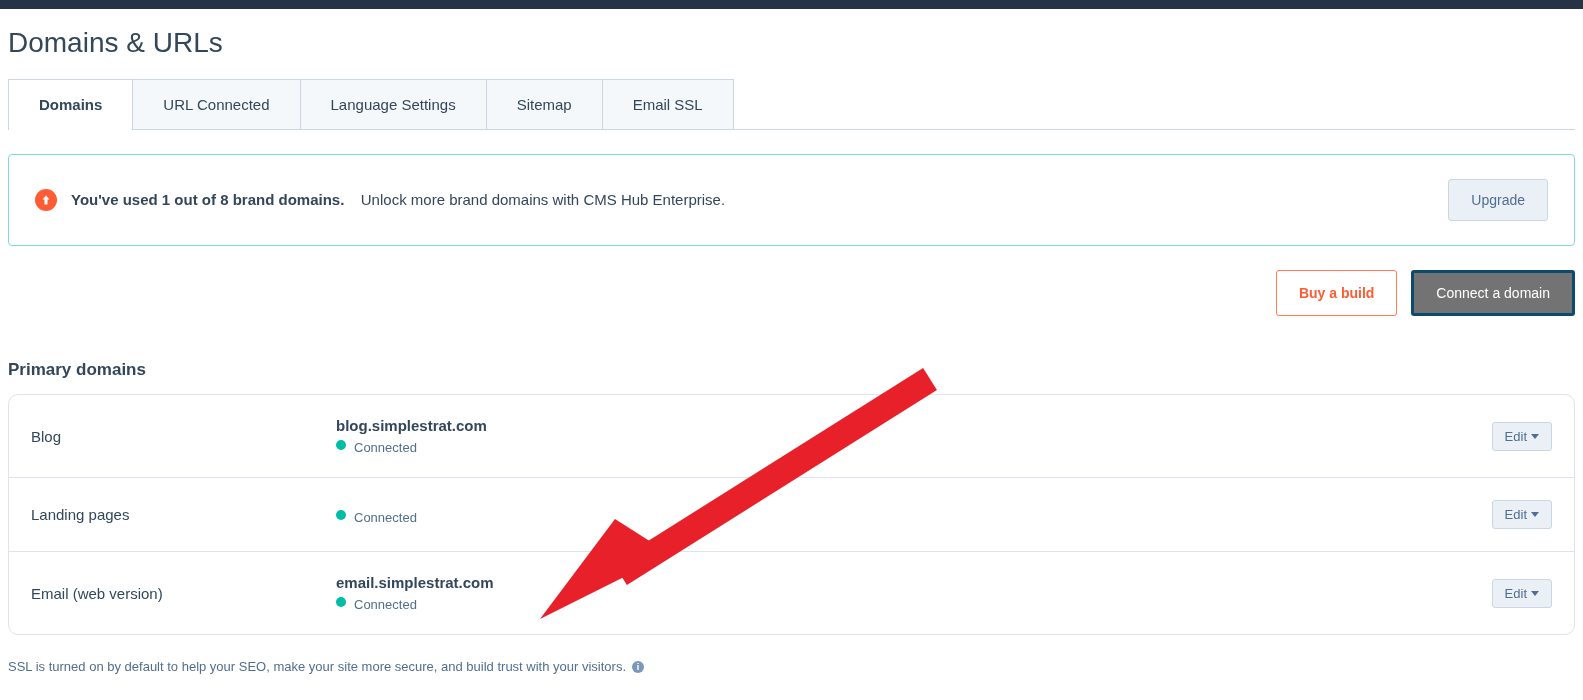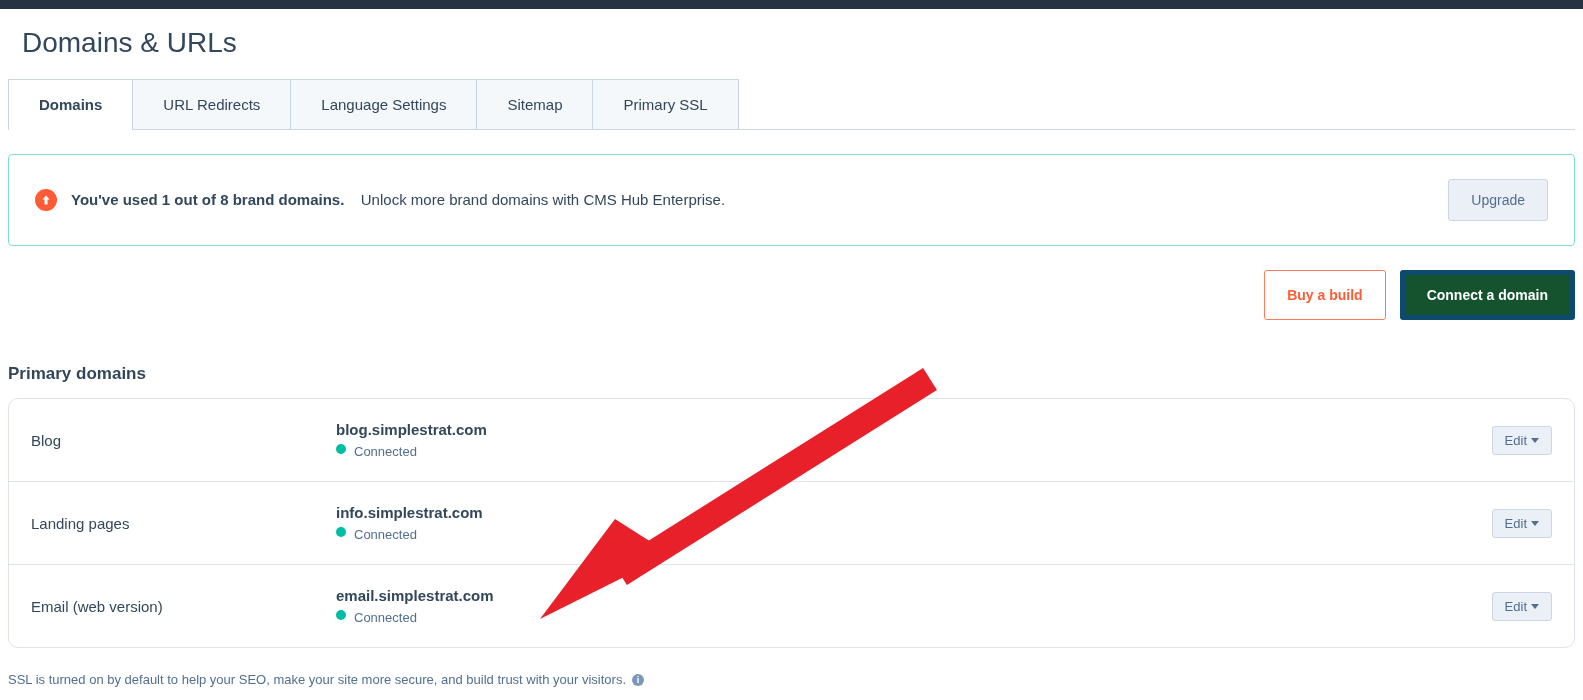--- a/index.html
+++ b/index.html
@@ -1,33 +1,33 @@
 <!DOCTYPE html>
 <html><head>
 <meta charset="utf-8">
 <style>
   * { box-sizing: border-box; margin: 0; padding: 0; }
   body { font-family: -apple-system, BlinkMacSystemFont, "Segoe UI", Helvetica, Arial, sans-serif; background: #fff; color: #33475b; width: 1583px; }
   .topbar { height: 9px; background: #253342; }
   .page { padding: 18px 8px 0 8px; }
-  h1.page-title { font-size: 28px; font-weight: 500; color: #33475b; margin-bottom: 20px; margin-left: 14px; }
+  h1.page-title { font-size: 28px; font-weight: 500; color: #33475b; margin-bottom: 20px; }
   .tabs { display: flex; border-bottom: 1px solid #cbd6e2; }
   .tab { padding: 16px 30px; font-size: 15px; color: #33475b; background: #f5f8fa; border: 1px solid #cbd6e2; border-bottom: none; margin-right: -1px; cursor: pointer; }
   .tab.active { background: #fff; font-weight: 600; position: relative; }
   .tab.active::after { content: ""; position: absolute; left: 0; right: 0; bottom: -1px; height: 2px; background: #fff; }
   .notice { margin-top: 24px; border: 1px solid #7fded2; border-radius: 4px; padding: 24px 26px; display: flex; align-items: center; justify-content: space-between; }
   .notice-left { display: flex; align-items: center; gap: 14px; }
   .notice-icon { width: 22px; height: 22px; border-radius: 50%; background: #ff5c35; display: flex; align-items: center; justify-content: center; flex-shrink: 0; }
   .notice-icon svg { width: 12px; height: 12px; fill: #fff; }
   .notice-text-bold { font-weight: 700; color: #33475b; font-size: 15px; }
   .notice-text { color: #33475b; font-size: 15px; margin-left: 12px; }
   .btn { font-size: 14px; font-weight: 500; border-radius: 3px; cursor: pointer; padding: 12px 22px; }
   .btn-secondary { background: #eaf0f6; border: 1px solid #cbd6e2; color: #506e91; }
   .btn-outline-orange { background: #fff; border: 1px solid #ff7a59; color: #ff5c35; font-weight: 600; }
-  .btn-orange { background: #14532d; border: 5px solid #0c4a6e; color: #fff; font-weight: 700; }
+  .btn-orange { background: #737373; border: 3px solid #0c4a6e; color: #fff; font-weight: 400; }
   .action-row { display: flex; justify-content: flex-end; gap: 14px; margin-top: 24px; }
   .section-title { font-size: 17px; font-weight: 700; color: #33475b; margin-top: 44px; margin-bottom: 14px; }
   .domain-list { border: 1px solid #dfe3eb; border-radius: 10px; }
   .domain-row { display: flex; align-items: center; padding: 22px 22px; border-bottom: 1px solid #dfe3eb; }
   .domain-row:last-child { border-bottom: none; }
   .domain-label { width: 305px; font-size: 15px; color: #33475b; }
   .domain-info { flex: 1; }
   .domain-name { font-weight: 700; font-size: 15px; color: #33475b; }
   .domain-status { display: flex; gap: 8px; margin-top: 6px; }
   .status-dot { width: 10px; height: 10px; border-radius: 50%; background: #00bda5; }
@@ -42,24 +42,24 @@
 <body>
 
 <div class="topbar"></div>
 
 <div class="page" style="position:relative;">
 
   <h1 class="page-title">Domains &amp; URLs</h1>
 
   <div class="tabs">
     <div class="tab active">Domains</div>
-    <div class="tab">URL Redirects</div>
+    <div class="tab">URL Connected</div>
     <div class="tab">Language Settings</div>
     <div class="tab">Sitemap</div>
-    <div class="tab">Primary SSL</div>
+    <div class="tab">Email SSL</div>
   </div>
 
   <div class="notice">
     <div class="notice-left">
       <div class="notice-icon">
         <svg viewBox="0 0 24 24">
             <path d="M12 3l7 8h-4v10h-6V11H5l7-8z"></path>
           </svg>
       </div>
       <div>
@@ -90,21 +90,20 @@
       </div>
       <button class="edit-btn">
         <span>Edit</span>
         <span class="caret-down"></span>
       </button>
     </div>
 
     <div class="domain-row">
       <div class="domain-label">Landing pages</div>
       <div class="domain-info">
-        <div class="domain-name">info.simplestrat.com</div>
         <div class="domain-status">
           <span class="status-dot"></span>
           <span class="status-text">Connected</span>
         </div>
       </div>
       <button class="edit-btn">
         <span>Edit</span>
         <span class="caret-down"></span>
       </button>
     </div>

